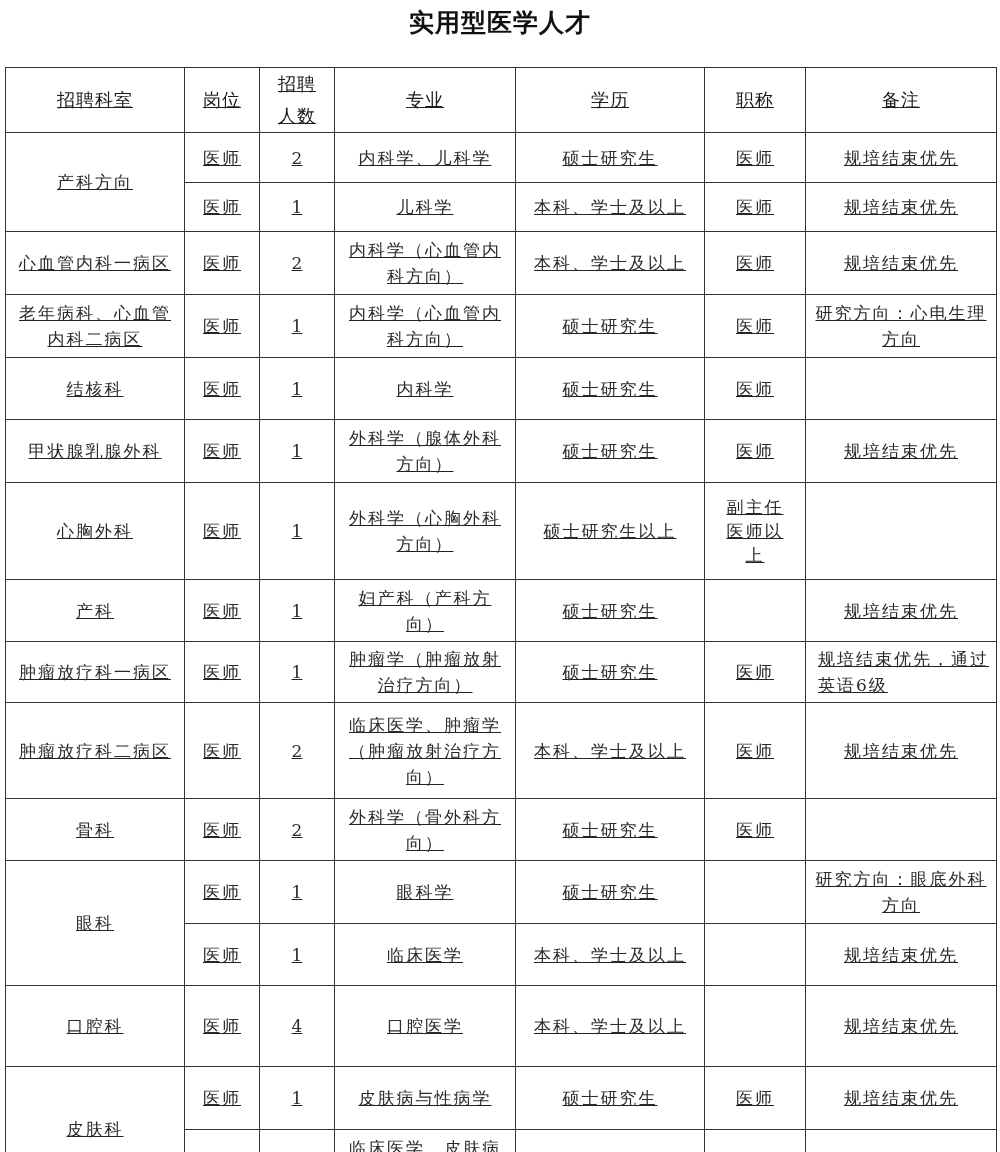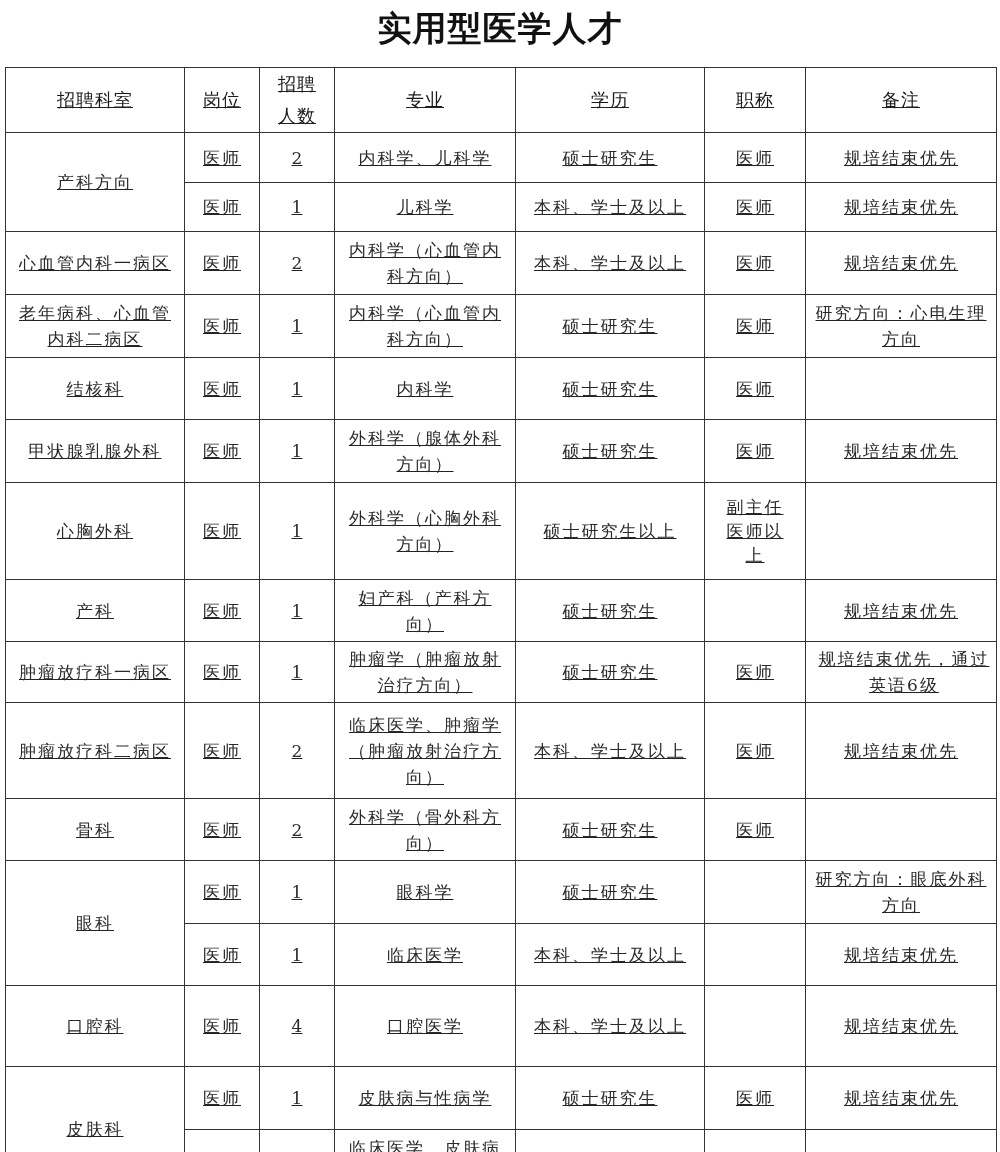--- a/index.html
+++ b/index.html
@@ -1,28 +1,28 @@
 <!DOCTYPE html>
 <html><head>
 <meta charset="utf-8">
 <style>
   html, body { margin: 0; padding: 0; background: #ffffff; }
   body { width: 1000px; height: 1152px; position: relative; overflow: hidden;
          font-family: "DejaVu Serif", "Liberation Serif", serif; color: #222; }
   .title { position: absolute; left: 0; top: 6px; width: 1000px; text-align: center;
-           font-size: 34px; font-weight: bold; color: #111; letter-spacing: 1px;
+           font-size: 25px; font-weight: bold; color: #111; letter-spacing: 1px;
            font-family: "DejaVu Serif", "Liberation Serif", serif; }
   table { position: absolute; left: 5px; top: 67px; border-collapse: collapse;
           table-layout: fixed; width: 991px; text-decoration: underline; }
   td, th { border: 1.5px solid #333; text-align: center; vertical-align: middle;
            font-size: 17px; line-height: 26px; padding: 0 6px; font-weight: normal;
            letter-spacing: 2px; color: #2a2a2a; }
   th { font-size: 18px; color: #1a1a1a; letter-spacing: 1px; }
   td.num { font-family: "DejaVu Serif", serif; letter-spacing: 0; }
-  td.left { text-align: center; }
+  td.left { text-align: left; }
 </style>
 </head>
 <body>
 
 <div class="title">实用型医学人才</div>
 
 <table>
   <colgroup>
     <col style="width:179px">
       <col style="width:75px">

